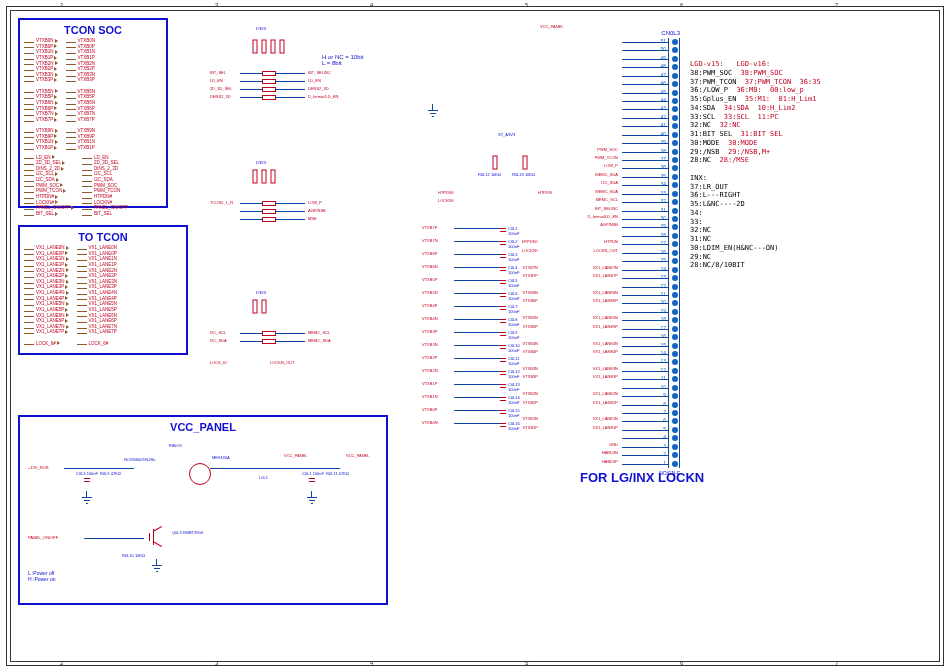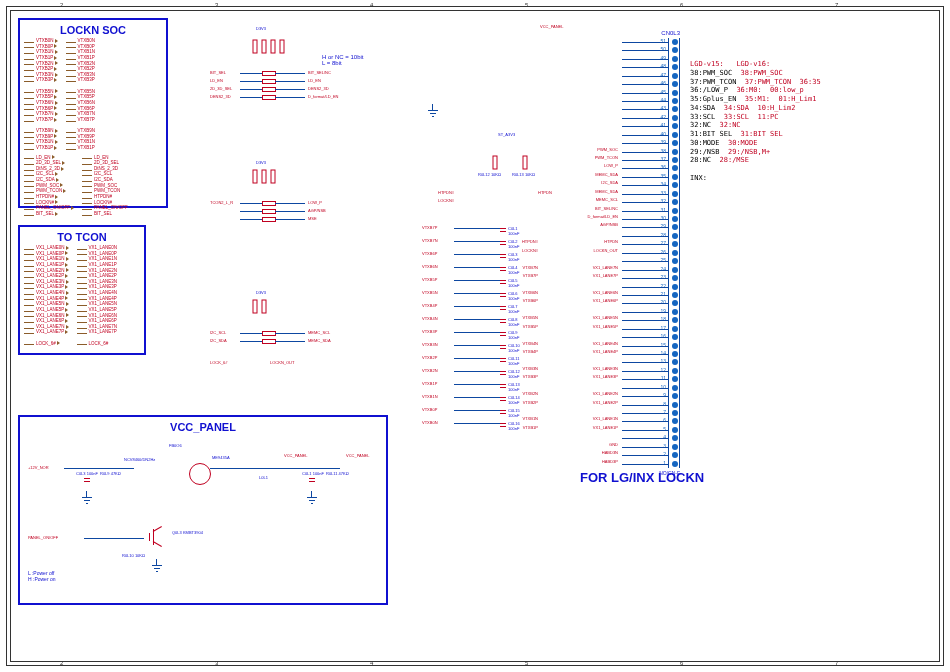--- a/index.html
+++ b/index.html
@@ -58,21 +58,21 @@
       <div class="ruler-num" style="left: 370px; top: 2px;">4</div>
       <div class="ruler-num" style="left: 525px; top: 660px;">5</div>
       <div class="ruler-num" style="left: 525px; top: 2px;">5</div>
       <div class="ruler-num" style="left: 680px; top: 660px;">6</div>
       <div class="ruler-num" style="left: 680px; top: 2px;">6</div>
       <div class="ruler-num" style="left: 835px; top: 660px;">7</div>
       <div class="ruler-num" style="left: 835px; top: 2px;">7</div>
     </div>
 
   <div class="block" style="left:18px;top:18px;width:150px;height:190px;">
-    <div class="block-title">LOCKN SOC</div>
+    <div class="block-title">TCON SOC</div>
     <div class="siglist">
       <ul id="fs-left-top" class="arrow-r">
           <li>VTXB0N</li>
           <li>VTXB0P</li>
           <li>VTXB1N</li>
           <li>VTXB1P</li>
           <li>VTXB2N</li>
           <li>VTXB2P</li>
           <li>VTXB3N</li>
           <li>VTXB3P</li>
@@ -135,21 +135,21 @@
           <li>PWM_SOC</li>
           <li>PWM_TCON</li>
           <li>HTPDN#</li>
           <li>LOCKN#</li>
           <li>PANEL_ON/OFF</li>
           <li>BIT_SEL</li>
         </ul>
     </div>
   </div>
 
-  <div class="block" style="left:18px;top:225px;width:128px;height:130px;">
+  <div class="block" style="left:18px;top:225px;width:170px;height:130px;">
     <div class="block-title">TO TCON</div>
     <div class="siglist">
       <ul id="tt-left" class="arrow-r">
           <li>VX1_LANE0N</li>
           <li>VX1_LANE0P</li>
           <li>VX1_LANE1N</li>
           <li>VX1_LANE1P</li>
           <li>VX1_LANE2N</li>
           <li>VX1_LANE2P</li>
           <li>VX1_LANE3N</li>
@@ -651,20 +651,32 @@
         <div><span>34:SDA</span>&nbsp;&nbsp;<span class="r">34:SDA</span>&nbsp;&nbsp;<span class="r">10:H_Lim2</span></div>
         <div><span>33:SCL</span>&nbsp;&nbsp;<span class="r">33:SCL</span>&nbsp;&nbsp;<span class="r">11:PC</span></div>
         <div><span>32:NC</span>&nbsp;&nbsp;<span class="r">32:NC</span></div>
         <div><span>31:BIT SEL</span>&nbsp;&nbsp;<span class="r">31:BIT SEL</span></div>
         <div><span>30:MODE</span>&nbsp;&nbsp;<span class="r">30:MODE</span></div>
         <div><span>29:/NSB</span>&nbsp;&nbsp;<span class="r">29:/NSB,M+</span></div>
         <div><span>28:NC</span>&nbsp;&nbsp;<span class="r">28:/MSE</span></div>
       </div>
     <br>
     <div>INX:</div>
+    <div id="notes-inx">
+        <div>37:LR_OUT</div>
+        <div>36:L---RIGHT</div>
+        <div>35:L&amp;NC----2D</div>
+        <div>34:</div>
+        <div>33:</div>
+        <div>32:NC</div>
+        <div>31:NC</div>
+        <div>30:LDIM_EN(H&amp;NC---ON)</div>
+        <div>29:NC</div>
+        <div>28:NC/8/10BIT</div>
+      </div>
   </div>
 
   <div id="cap-stack" class="component-area" style="left:500px;top:225px;">
       <div class="cap" style="left: 0px; top: 0px;"></div>
       <span class="tinyblue" style="left: 8px; top: 1px;">C0L1 100nF</span>
       <div class="cap" style="left: 0px; top: 13px;"></div>
       <span class="tinyblue" style="left: 8px; top: 14px;">C0L2 100nF</span>
       <div class="cap" style="left: 0px; top: 26px;"></div>
       <span class="tinyblue" style="left: 8px; top: 27px;">C0L3 100nF</span>
       <div class="cap" style="left: 0px; top: 39px;"></div>

